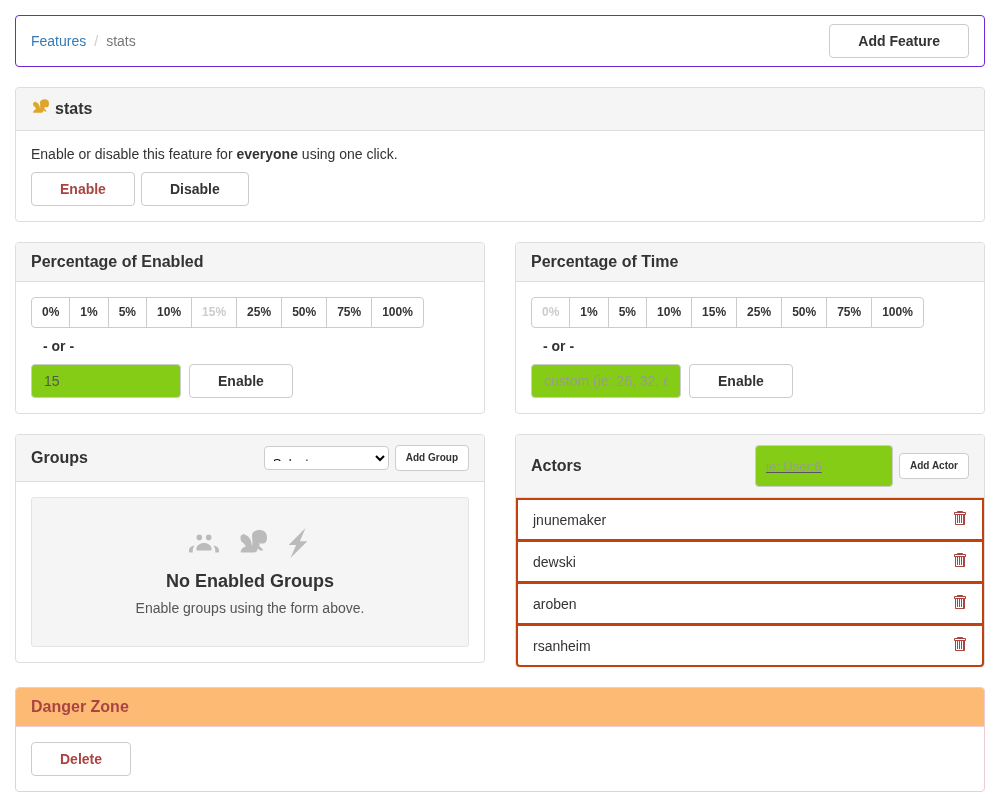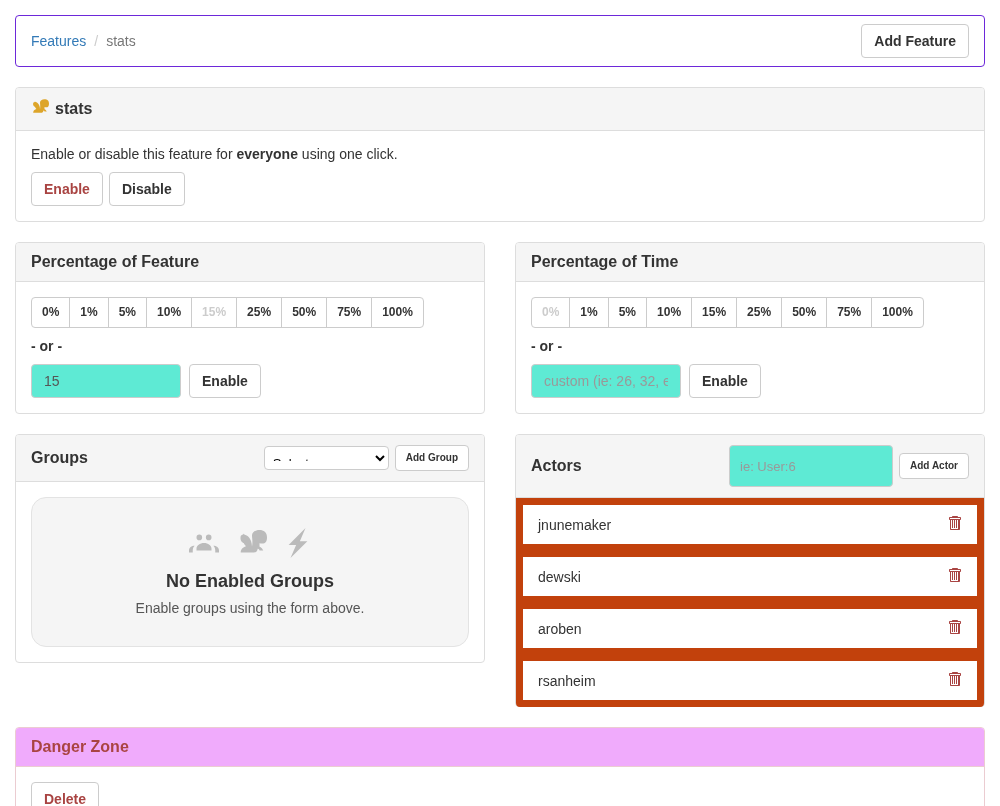--- a/index.html
+++ b/index.html
@@ -23,21 +23,21 @@
   .breadcrumb {
     display: flex;
     align-items: center;
     gap: 8px;
   }
   .breadcrumb a { color: #337ab7; text-decoration: none; }
   .breadcrumb .sep { color: #ccc; }
   .breadcrumb .current { color: #777; }
   .btn {
     display: inline-block;
-    padding: 6px 12px;
+    padding: 6px 28px;
     font-size: 14px;
     font-weight: 700;
     line-height: 1.42857143;
     text-align: center;
     border: 1px solid #ccc;
     background: #fff;
     border-radius: 4px;
     cursor: pointer;
     color: #333;
   }
@@ -56,100 +56,100 @@
     border-top-right-radius: 3px;
     background: #f5f5f5;
     font-weight: 700;
     display: flex;
     align-items: center;
     gap: 6px;
     font-size: 16px;
   }
   .panel-heading-flex { justify-content: space-between; }
   .panel-danger .panel-heading {
-    background: #f0abfc;
+    background: #fdba74;
     border-color: #ebccd1;
     color: #a94442;
   }
   .panel-body { padding: 15px; }
   .squirrel-icon {
     width: 18px; height: 18px;
     display: inline-block;
   }
   .row { display: flex; gap: 30px; }
   .col { flex: 1; }
   .btn-group { display: flex; margin-bottom: 10px; }
   .btn-group .btn {
     border-radius: 0;
     margin-left: -1px;
     padding: 6px 10px;
     font-size: 12px;
   }
   .btn-group .btn:first-child { border-radius: 4px 0 0 4px; margin-left: 0; }
   .btn-group .btn:last-child { border-radius: 0 4px 4px 0; }
   .btn-group .btn.active { color: #ccc; }
-  .or { font-weight: 700; margin: 0 0 10px 0; }
+  .or { font-weight: 700; margin: 0 0 10px 12px; }
   .form-inline { display: flex; gap: 8px; align-items: center; }
   input[type="text"] {
     padding: 6px 12px;
     font-size: 14px;
     line-height: 1.42857143;
     color: #555;
-    background: #5eead4;
+    background: #84cc16;
     border: 1px solid #ccc;
     border-radius: 4px;
     width: 150px;
   }
   input[type="text"]::placeholder { color: #999; }
   select {
     font-size: 13px;
     border: 1px solid #ccc;
     border-radius: 4px;
     padding: 8px 4px;
     height: 24px;
     background: #fff;
   }
   .panel-heading .btn { font-size: 10px; padding: 5px 10px; }
   .empty {
     border: 1px solid #e3e3e3;
     background: #f5f5f5;
-    border-radius: 15px;
+    border-radius: 3px;
     padding: 30px 20px;
     text-align: center;
     color: #555;
     margin: 0;
   }
   .empty-icons {
     display: flex;
     justify-content: center;
     gap: 18px;
     color: #bbb;
     margin-bottom: 10px;
   }
   .empty h3 { margin: 8px 0; color: #333; font-size: 18px; font-weight: 700; }
   .list-group { list-style: none; margin: 0; padding: 0; }
   .list-group-item {
     display: flex;
     justify-content: space-between;
     align-items: center;
     padding: 10px 15px;
-    border: 7px solid #c2410c;
+    border: 2px solid #c2410c;
     margin-bottom: -1px;
   }
   .list-group-item:last-child { border-bottom-left-radius: 4px; border-bottom-right-radius: 4px; }
   .trash {
     color: #a94442;
     cursor: pointer;
     width: 14px;
     height: 16px;
   }
   .heading-controls { display: flex; gap: 6px; align-items: center; font-weight: 400; }
   .btn-row { display: flex; gap: 6px; margin-top: 10px; }
   .feature-desc { margin: 0 0 10px 0; }
-  input.actor-input { width: 164px; font-size: 13px; height: 28px; padding: 20px 10px; }
+  input.actor-input { width: 138px; font-size: 13px; height: 28px; padding: 20px 10px; text-decoration: underline; }
   .panel-body-actors { padding: 0; }
 </style>
 </head>
 <body>
 
 <div class="topbar">
   <div class="breadcrumb">
     <a href="#">Features</a>
     <span class="sep">/</span>
     <span class="current">stats</span>
@@ -174,21 +174,21 @@
       <button class="btn btn-danger-outline">Enable</button>
       <button class="btn">Disable</button>
     </div>
   </div>
 </div>
 
 <div class="row">
   <div class="col">
     <div class="panel">
       <div class="panel-heading">
-        <span>Percentage of Feature</span>
+        <span>Percentage of Enabled</span>
       </div>
       <div class="panel-body">
         <div class="btn-group" id="actors-pct-group">
             <button class="btn">0%</button>
             <button class="btn">1%</button>
             <button class="btn">5%</button>
             <button class="btn">10%</button>
             <button class="btn active">15%</button>
             <button class="btn">25%</button>
             <button class="btn">50%</button>

